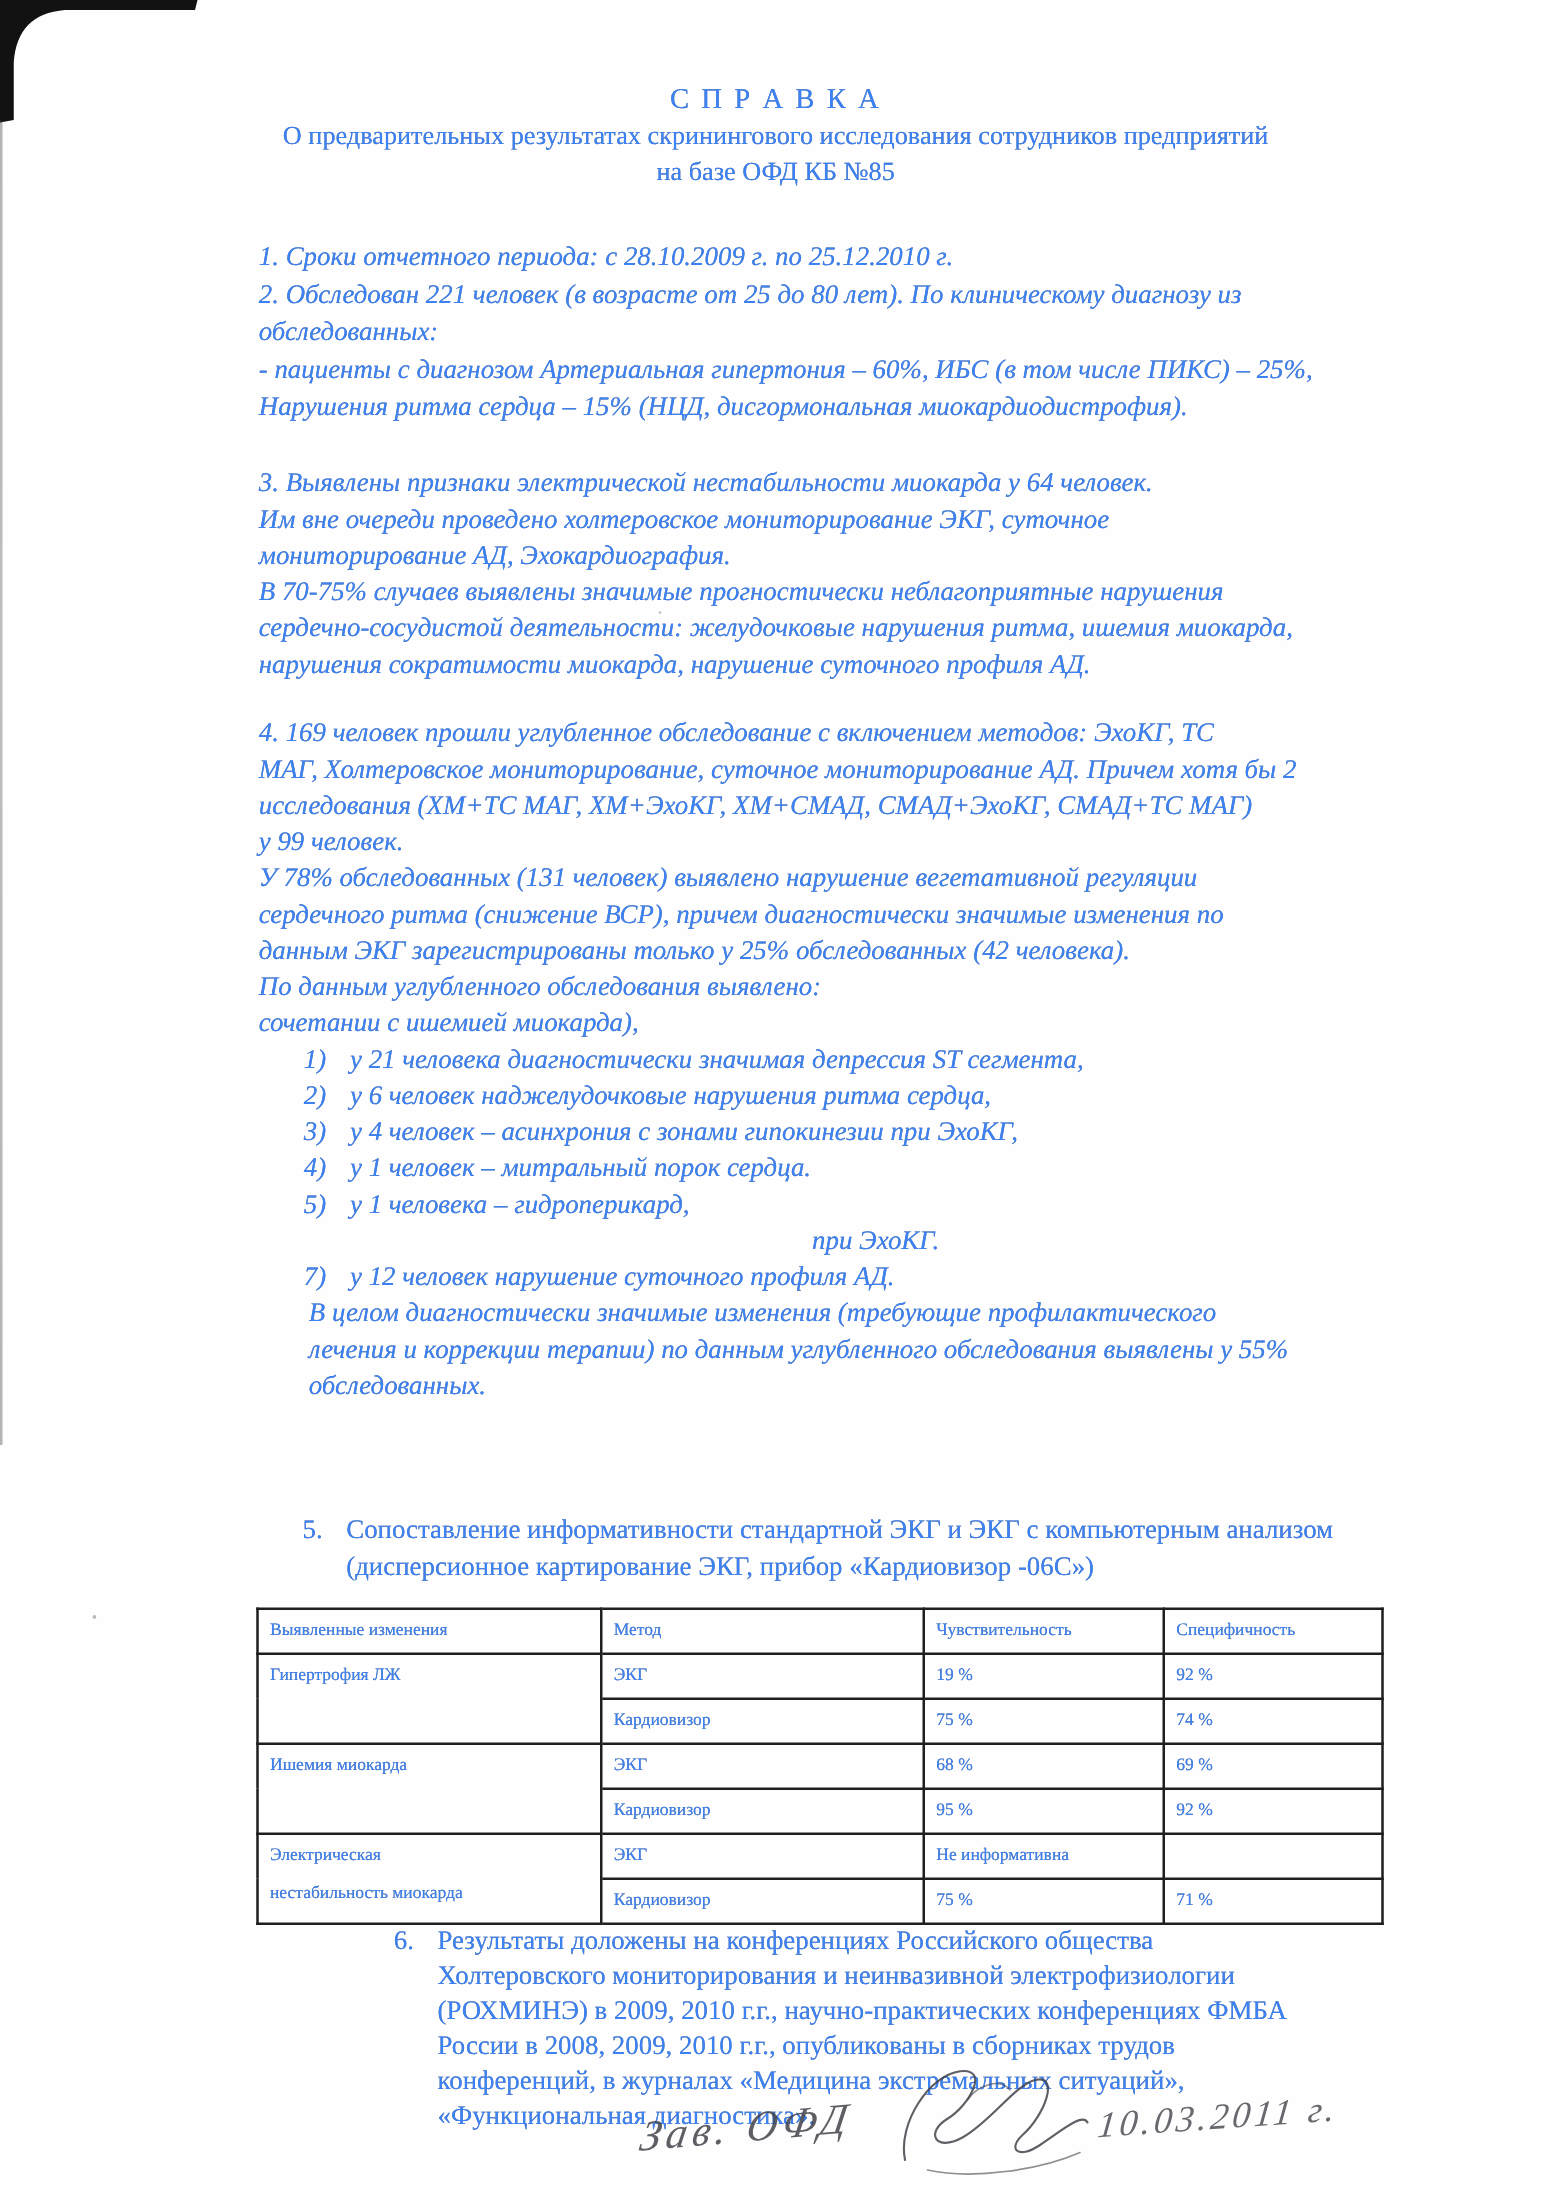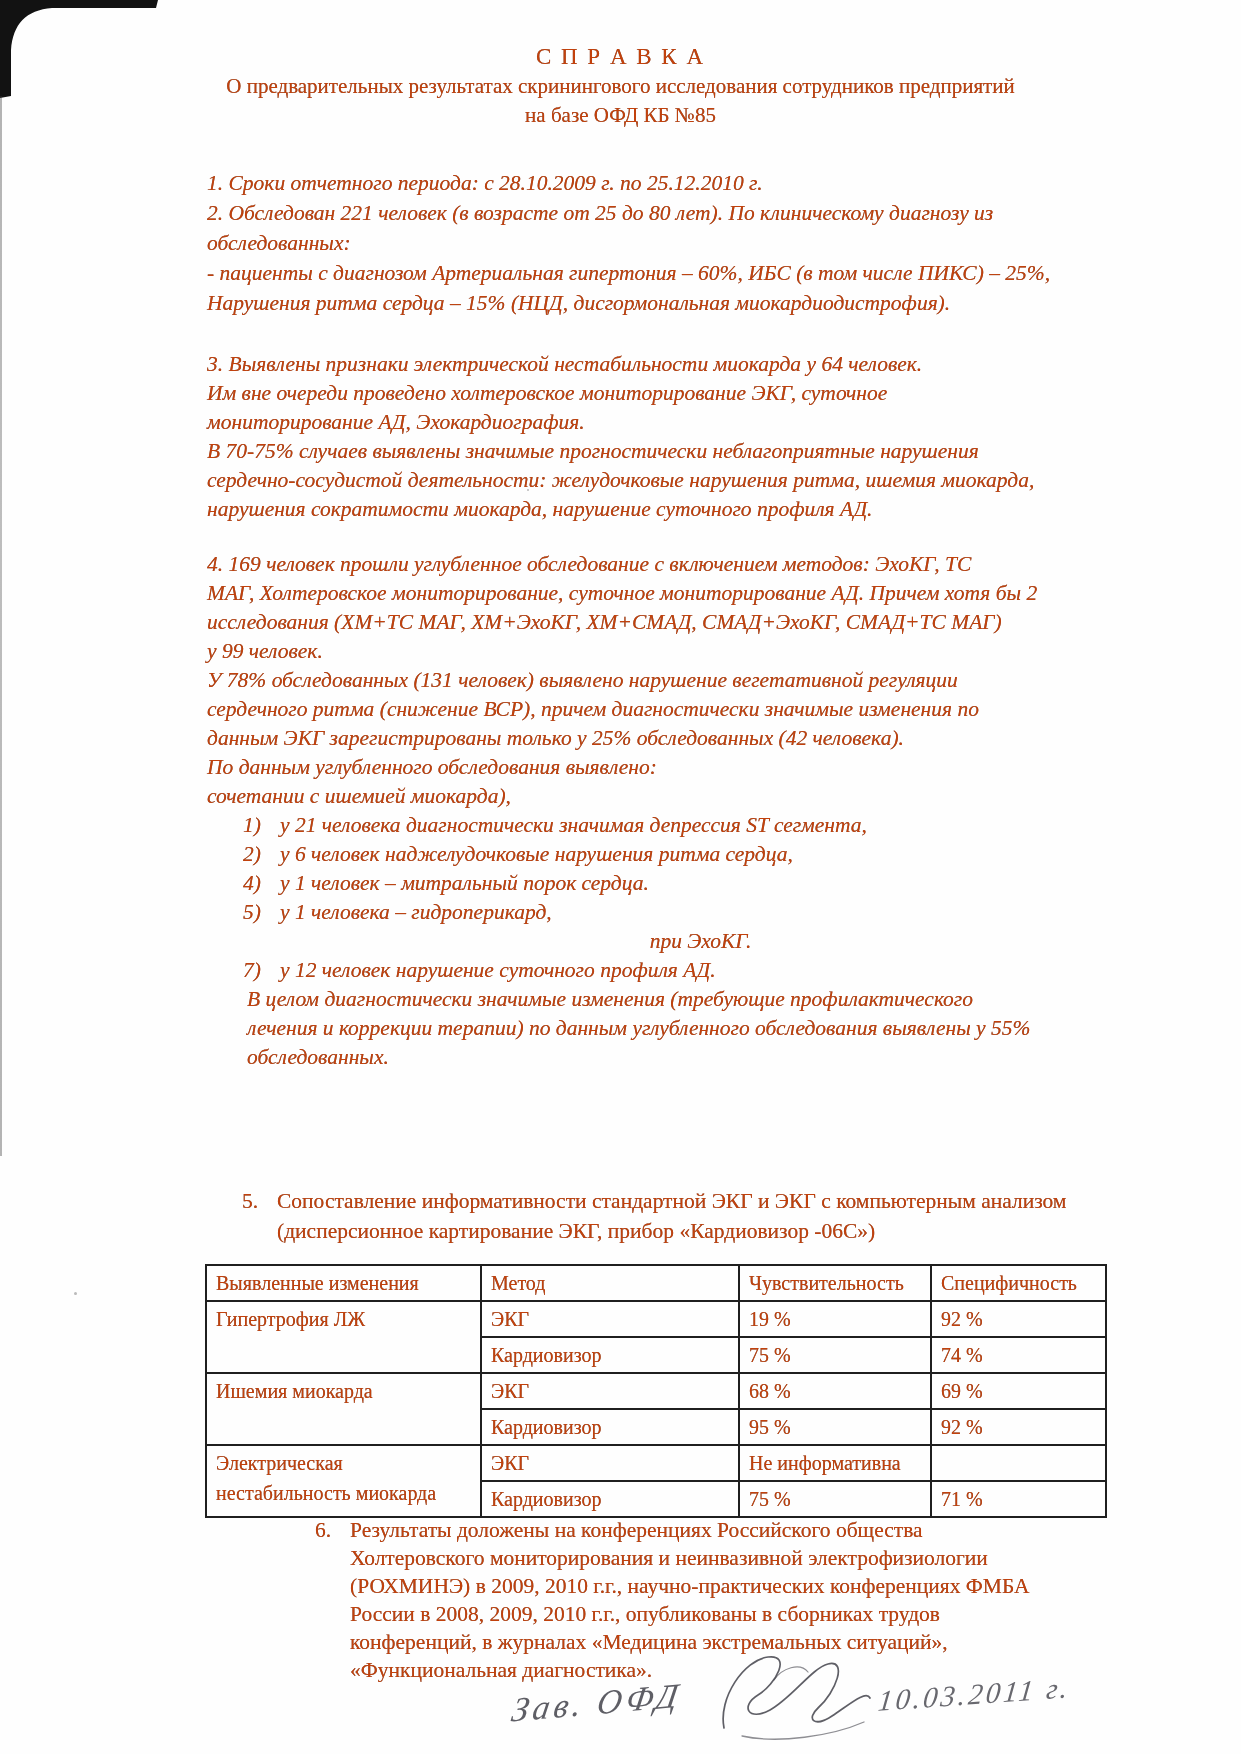--- a/index.html
+++ b/index.html
@@ -4,21 +4,21 @@
 <style>
   html,body{margin:0;padding:0;background:#ffffff;}
   .page{
     position:relative;
     width:1241px;height:1754px;
     background:#fefefe;
     overflow:hidden;
     font-family:"Liberation Serif","DejaVu Serif",serif;
     color:#1c1c1c;
   }
-  .ink{color:#c2410c;text-shadow:0 0 .3px rgba(0,0,0,.55);}
+  .ink{color:#3b82f6;text-shadow:0 0 .3px rgba(0,0,0,.55);margin-top:22px;}
   .abs{position:absolute;}
   .line{white-space:nowrap;line-height:29px;font-size:21.5px;}
   .lh30 .line{line-height:30px;}
   .lh28 .line{line-height:28px;}
 
   
   .title-block{left:0;right:0;top:42px;text-align:center;}
   .doc-title{font-size:23px;letter-spacing:2px;line-height:30px;}
   .doc-subtitle{font-size:21px;line-height:29px;}
 
@@ -27,21 +27,21 @@
   .listnum{display:inline-block;width:37px;margin-left:36px;}
   .listtext{display:inline;}
   .cont-text{margin-left:73px;text-align:center;}
   .summary{margin-left:40px;}
 
   
   table.results{
     border-collapse:collapse;
     table-layout:fixed;
     width:900px;
-    font-size:20px;
+    font-size:14px;
   }
   table.results td,table.results th{
     border:2px solid #1f1f1f;
     padding:2px 9px 2px 9px;
     vertical-align:top;
     text-align:left;
     font-weight:normal;
   }
   .row-h{height:31px;}
   .hdr-h{height:33px;}
@@ -123,20 +123,21 @@
     <div class="line">У 78% обследованных (131 человек) выявлено нарушение вегетативной регуляции</div>
     <div class="line">сердечного ритма (снижение ВСР), причем диагностически значимые изменения по</div>
     <div class="line">данным ЭКГ зарегистрированы только у 25% обследованных (42 человека).</div>
     <div class="line">По данным углубленного обследования выявлено:</div>
   </div>
 
   <div class="abs margin-block ink" style="top:782px;">
     <div class="line">сочетании с ишемией миокарда),</div>
     <div class="line"><span class="listnum">1)</span><span class="listtext">у 21 человека диагностически значимая депрессия ST сегмента,</span></div>
     <div class="line"><span class="listnum">2)</span><span class="listtext">у 6 человек наджелудочковые нарушения ритма сердца,</span></div>
+    <div class="line"><span class="listnum">3)</span><span class="listtext">у 4 человек – асинхрония с зонами гипокинезии при ЭхоКГ,</span></div>
     <div class="line"><span class="listnum">4)</span><span class="listtext">у 1 человек – митральный порок сердца.</span></div>
     <div class="line"><span class="listnum">5)</span><span class="listtext">у 1 человека – гидроперикард,</span></div>
     <div class="line cont-text">при ЭхоКГ.</div>
     <div class="line"><span class="listnum">7)</span><span class="listtext">у 12 человек нарушение суточного профиля АД.</span></div>
     <div class="line summary">В целом диагностически значимые изменения (требующие профилактического</div>
     <div class="line summary">лечения и коррекции терапии) по данным углубленного обследования выявлены у 55%</div>
     <div class="line summary">обследованных.</div>
   </div>
 
   <div class="abs lh30 ink" style="left:242px;right:120px;top:1186px;">

